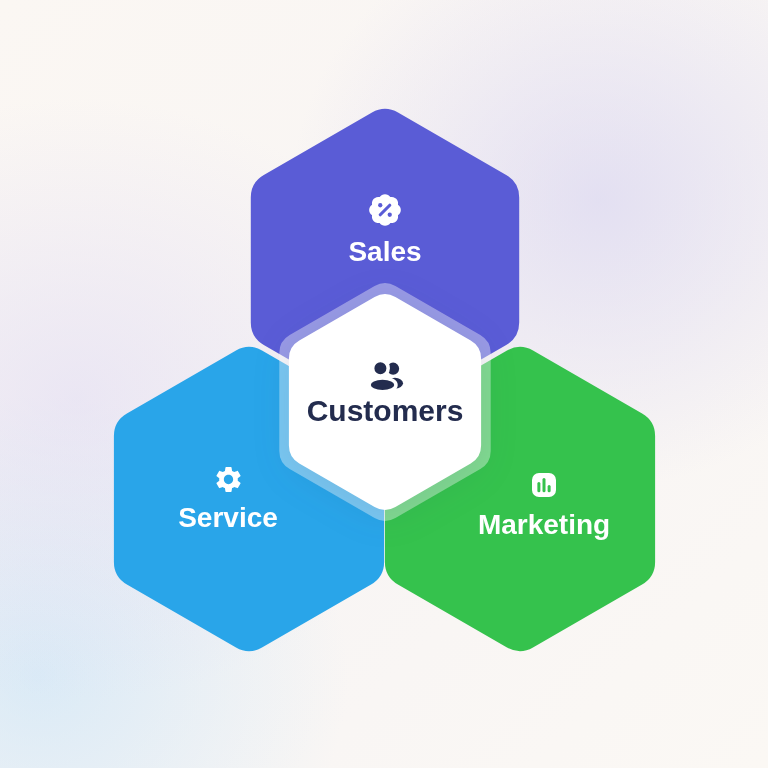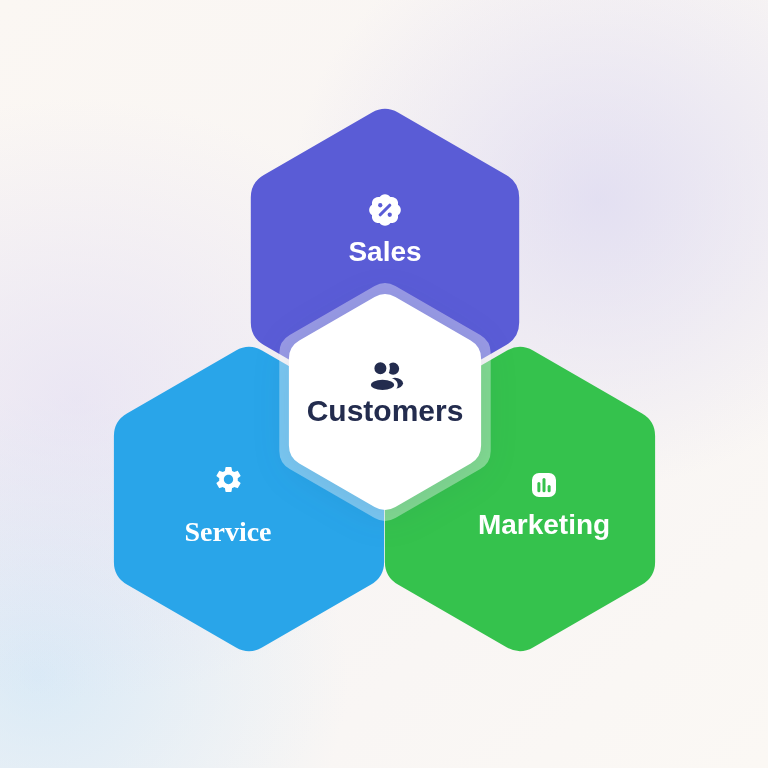--- a/index.html
+++ b/index.html
@@ -20,21 +20,21 @@
   .node{
     position:absolute;display:flex;flex-direction:column;align-items:center;
     pointer-events:none;
   }
   .node .icon{display:block;}
   .node-label{
     font-weight:700;font-size:28px;line-height:34px;color:#ffffff;
     text-align:center;white-space:nowrap;
   }
   .node-sales{left:265px;top:191px;width:240px;gap:6px;}
-  .node-service{left:108px;top:464px;width:240px;gap:20px;font-family:Liberation Serif, serif;}
+  .node-service{left:108px;top:464px;width:240px;gap:6px;}
   .node-marketing{left:424px;top:470px;width:240px;gap:8px;align-items:center;}
   .node-customers{left:285px;top:357px;width:200px;gap:0px;}
   .node-customers .node-label{font-size:30px;line-height:36px;color:#232c4e;}
 </style>
 </head>
 <body>
 
 <div class="stage">
 
   <svg class="hex-layer" width="768" height="768" viewBox="0 0 768 768">

